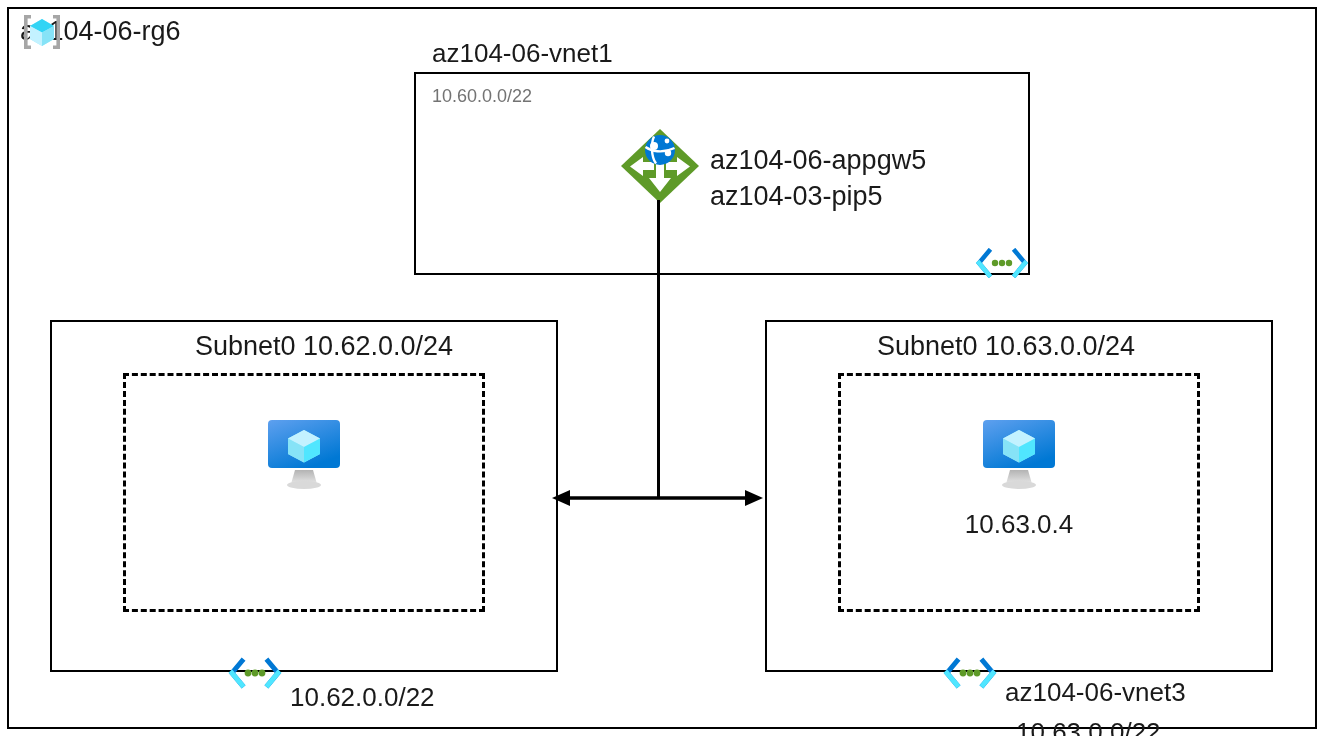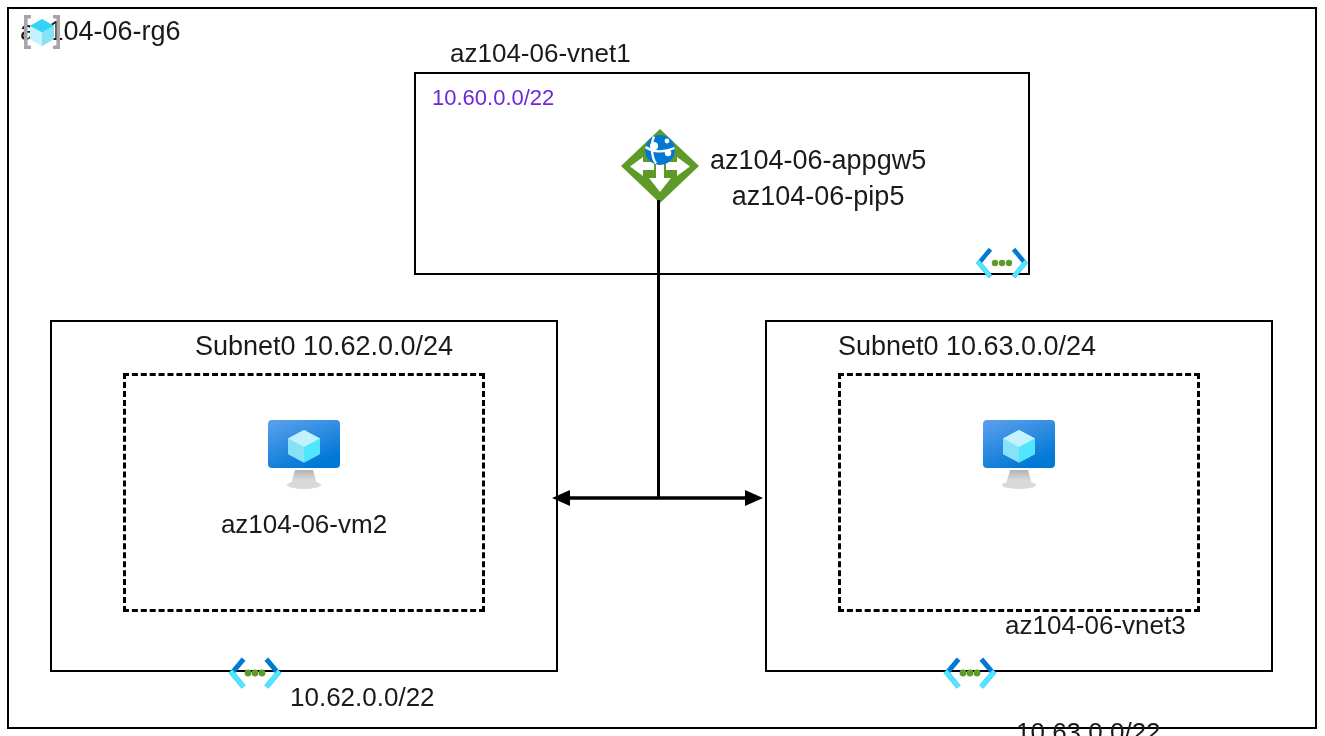--- a/index.html
+++ b/index.html
@@ -53,26 +53,25 @@
     border: 3px dashed #000000;
     box-sizing: border-box;
     background: transparent;
   }
   .box-title-above {
     position: absolute;
     font-size: 26px;
     color: #1a1a1a;
     white-space: nowrap;
     line-height: 1;
-    margin-left: 18px;
   }
   .box-cidr {
     position: absolute;
-    font-size: 22px;
-    color: #6d28d9;
+    font-size: 18px;
+    color: #737373;
     white-space: nowrap;
     line-height: 1;
   }
   .subnet-title {
     position: absolute;
     font-size: 27px;
     color: #1a1a1a;
     white-space: nowrap;
     text-align: center;
     line-height: 1;
@@ -84,21 +83,20 @@
     white-space: nowrap;
     text-align: center;
     line-height: 1.18;
   }
   .gw-label {
     position: absolute;
     font-size: 27px;
     color: #1a1a1a;
     white-space: nowrap;
     line-height: 1.32;
-    text-align: center;
   }
   .vnet-label {
     position: absolute;
     font-size: 26px;
     color: #1a1a1a;
     white-space: nowrap;
     line-height: 1;
   }
   
   .v-line {
@@ -157,21 +155,21 @@
       <path d="M27.5,21 C33,25 44,28 56.5,22" stroke="#FFFFFF" stroke-width="2.4" fill="none"></path>
       <path d="M36,10.5 C33,17 33,31 38,37.5" stroke="#FFFFFF" stroke-width="2.4" fill="none"></path>
       <circle cx="36" cy="20" r="4" fill="#FFFFFF"></circle>
       <circle cx="50" cy="27" r="3.2" fill="#FFFFFF"></circle>
       <circle cx="49" cy="15" r="2.4" fill="#FFFFFF"></circle>
     </svg>
   </span>
 
   <div class="gw-label" style="left:710px; top:143px;">
     <div>az104-06-appgw5</div>
-    <div>az104-06-pip5</div>
+    <div>az104-03-pip5</div>
   </div>
 
   <span class="icon" style="left:975px; top:248px;">
     <svg width="54" height="30" viewBox="0 0 54 30">
       <path d="M14,3 L4,15 L14,27" stroke="#0078D4" stroke-width="4.5" fill="none" stroke-linecap="square"></path>
       <path d="M4,15 L14,27" stroke="#50E6FF" stroke-width="4.5" fill="none" stroke-linecap="square"></path>
       <path d="M40,3 L50,15 L40,27" stroke="#0078D4" stroke-width="4.5" fill="none" stroke-linecap="square"></path>
       <path d="M50,15 L40,27" stroke="#50E6FF" stroke-width="4.5" fill="none" stroke-linecap="square"></path>
       <circle cx="20" cy="15" r="3.2" fill="#5E9A28"></circle>
       <circle cx="27" cy="15" r="3.2" fill="#5E9A28"></circle>
@@ -210,40 +208,39 @@
       <ellipse cx="42" cy="67" rx="17" ry="4" fill="#D9D9D9"></ellipse>
 
       <polygon points="42,12 58,20.5 58,36 42,44.5 26,36 26,20.5" fill="#9CEEFF"></polygon>
       <polygon points="42,12 58,20.5 42,29 26,20.5" fill="#C3F2FF"></polygon>
       <polygon points="42,29 58,20.5 58,36 42,44.5" fill="#50E6FF"></polygon>
       <polygon points="42,29 26,20.5 26,36 42,44.5" fill="#86E3F7"></polygon>
     </svg>
   </span>
 
   <div class="node-label" style="left:123px; top:509px; width:362px;">
-    <div>az104-06-vm2</div>
   </div>
 
   <span class="icon" style="left:227px; top:657px;">
     <svg width="56" height="32" viewBox="0 0 56 32">
       <path d="M15,4 L5,16 L15,28" stroke="#0078D4" stroke-width="5" fill="none" stroke-linecap="square"></path>
       <path d="M5,16 L15,28" stroke="#50E6FF" stroke-width="5" fill="none" stroke-linecap="square"></path>
       <path d="M41,4 L51,16 L41,28" stroke="#0078D4" stroke-width="5" fill="none" stroke-linecap="square"></path>
       <path d="M51,16 L41,28" stroke="#50E6FF" stroke-width="5" fill="none" stroke-linecap="square"></path>
       <circle cx="21" cy="16" r="3.4" fill="#5E9A28"></circle>
       <circle cx="28" cy="16" r="3.4" fill="#5E9A28"></circle>
       <circle cx="35" cy="16" r="3.4" fill="#5E9A28"></circle>
     </svg>
   </span>
 
   <div class="vnet-label" style="left:290px; top:684px;">10.62.0.0/22</div>
 
   <div class="solid-box" style="left:765px; top:320px; width:508px; height:352px;"></div>
 
-  <div class="subnet-title" style="left:765px; top:333px; width:404px;">Subnet0 10.63.0.0/24</div>
+  <div class="subnet-title" style="left:804px; top:333px; width:404px;">Subnet0 10.63.0.0/24</div>
 
   <div class="dashed-box" style="left:838px; top:373px; width:362px; height:239px;"></div>
 
   <span class="icon" style="left:977px; top:418px;">
     <svg width="84" height="72" viewBox="0 0 84 72">
       <defs>
         <linearGradient id="vmScreen3" x1="0" y1="0" x2="0.55" y2="1">
           <stop offset="0" stop-color="#5EA0EF"></stop>
           <stop offset="1" stop-color="#0078D4"></stop>
         </linearGradient>
@@ -256,30 +253,31 @@
       <path d="M33 52 L51 52 L55 66 L29 66 Z" fill="url(#vmStand3)"></path>
       <ellipse cx="42" cy="67" rx="17" ry="4" fill="#D9D9D9"></ellipse>
       <polygon points="42,12 58,20.5 58,36 42,44.5 26,36 26,20.5" fill="#9CEEFF"></polygon>
       <polygon points="42,12 58,20.5 42,29 26,20.5" fill="#C3F2FF"></polygon>
       <polygon points="42,29 58,20.5 58,36 42,44.5" fill="#50E6FF"></polygon>
       <polygon points="42,29 26,20.5 26,36 42,44.5" fill="#86E3F7"></polygon>
     </svg>
   </span>
 
   <div class="node-label" style="left:838px; top:509px; width:362px;">
+    <div>10.63.0.4</div>
   </div>
 
   <span class="icon" style="left:942px; top:657px;">
     <svg width="56" height="32" viewBox="0 0 56 32">
       <path d="M15,4 L5,16 L15,28" stroke="#0078D4" stroke-width="5" fill="none" stroke-linecap="square"></path>
       <path d="M5,16 L15,28" stroke="#50E6FF" stroke-width="5" fill="none" stroke-linecap="square"></path>
       <path d="M41,4 L51,16 L41,28" stroke="#0078D4" stroke-width="5" fill="none" stroke-linecap="square"></path>
       <path d="M51,16 L41,28" stroke="#50E6FF" stroke-width="5" fill="none" stroke-linecap="square"></path>
       <circle cx="21" cy="16" r="3.4" fill="#5E9A28"></circle>
       <circle cx="28" cy="16" r="3.4" fill="#5E9A28"></circle>
       <circle cx="35" cy="16" r="3.4" fill="#5E9A28"></circle>
     </svg>
   </span>
 
-  <div class="vnet-label" style="left:1005px; top:612px;">az104-06-vnet3</div>
+  <div class="vnet-label" style="left:1005px; top:679px;">az104-06-vnet3</div>
   <div class="vnet-label" style="left:1016px; top:719px;">10.63.0.0/22</div>
 
 </div>
 
 </body></html>

